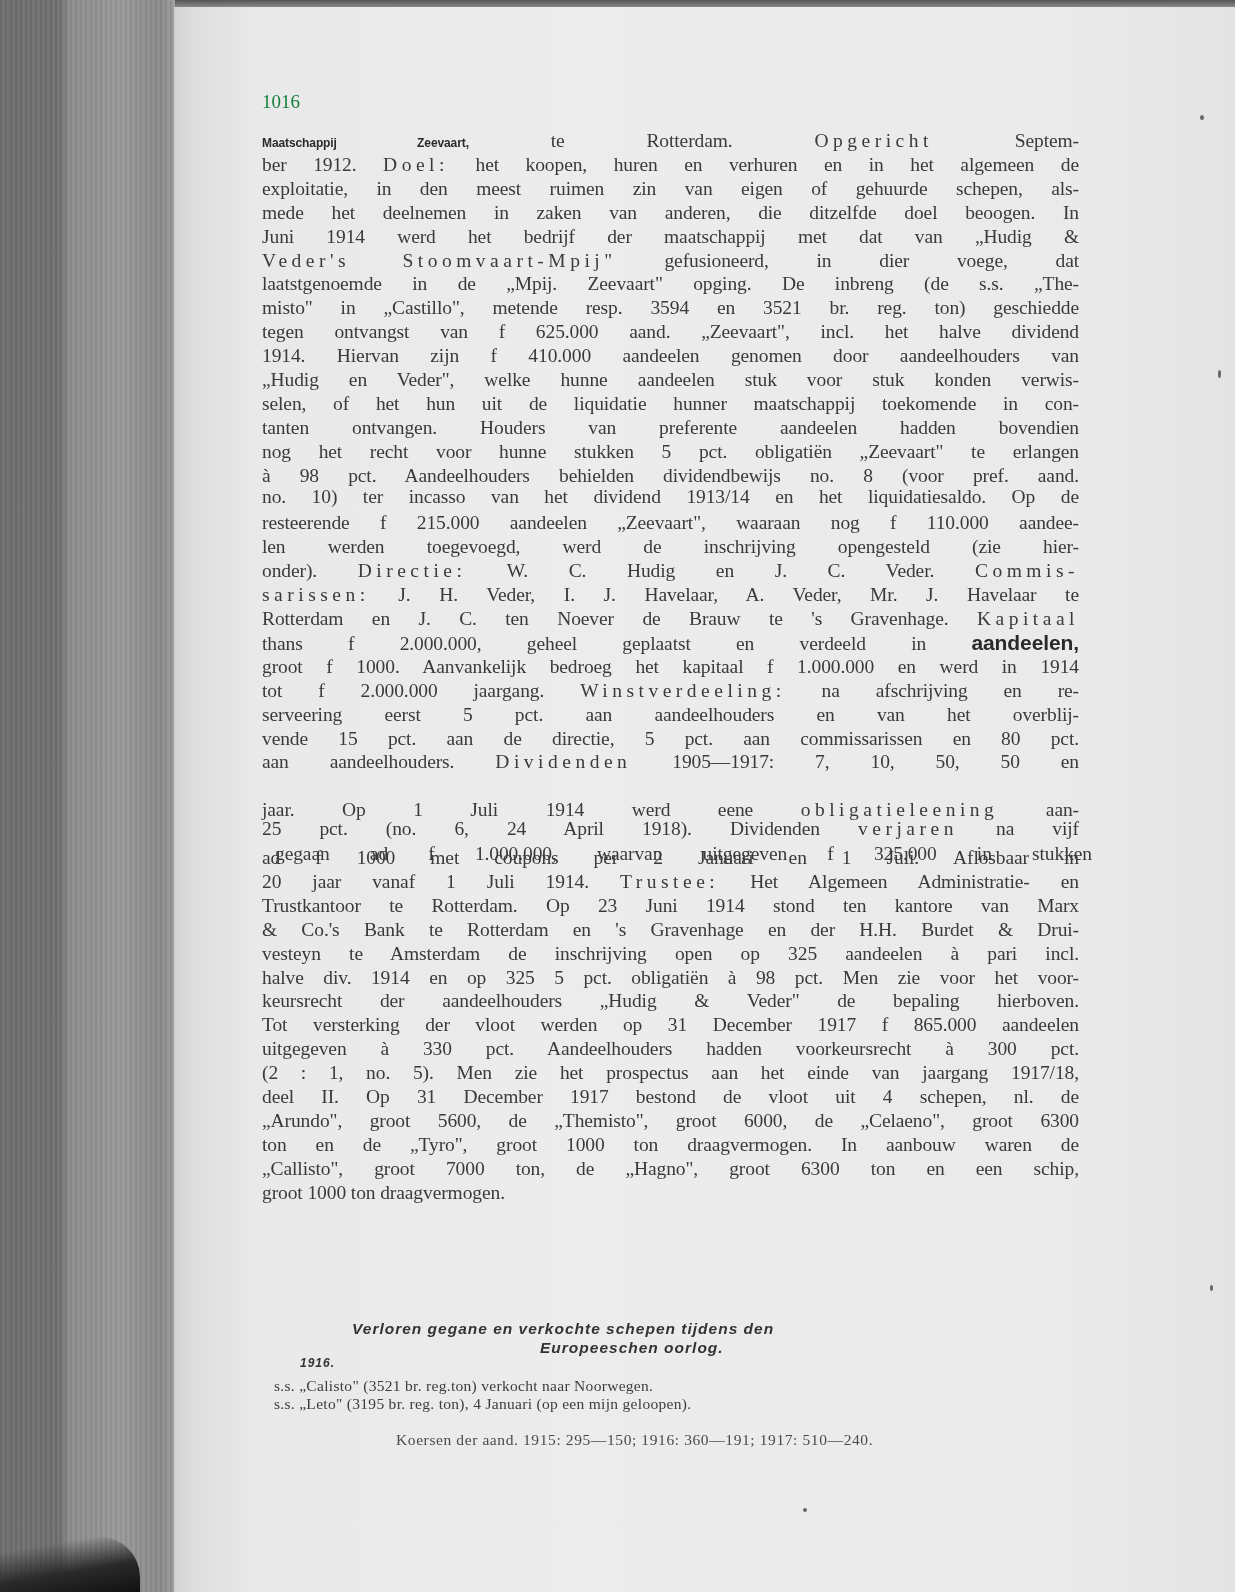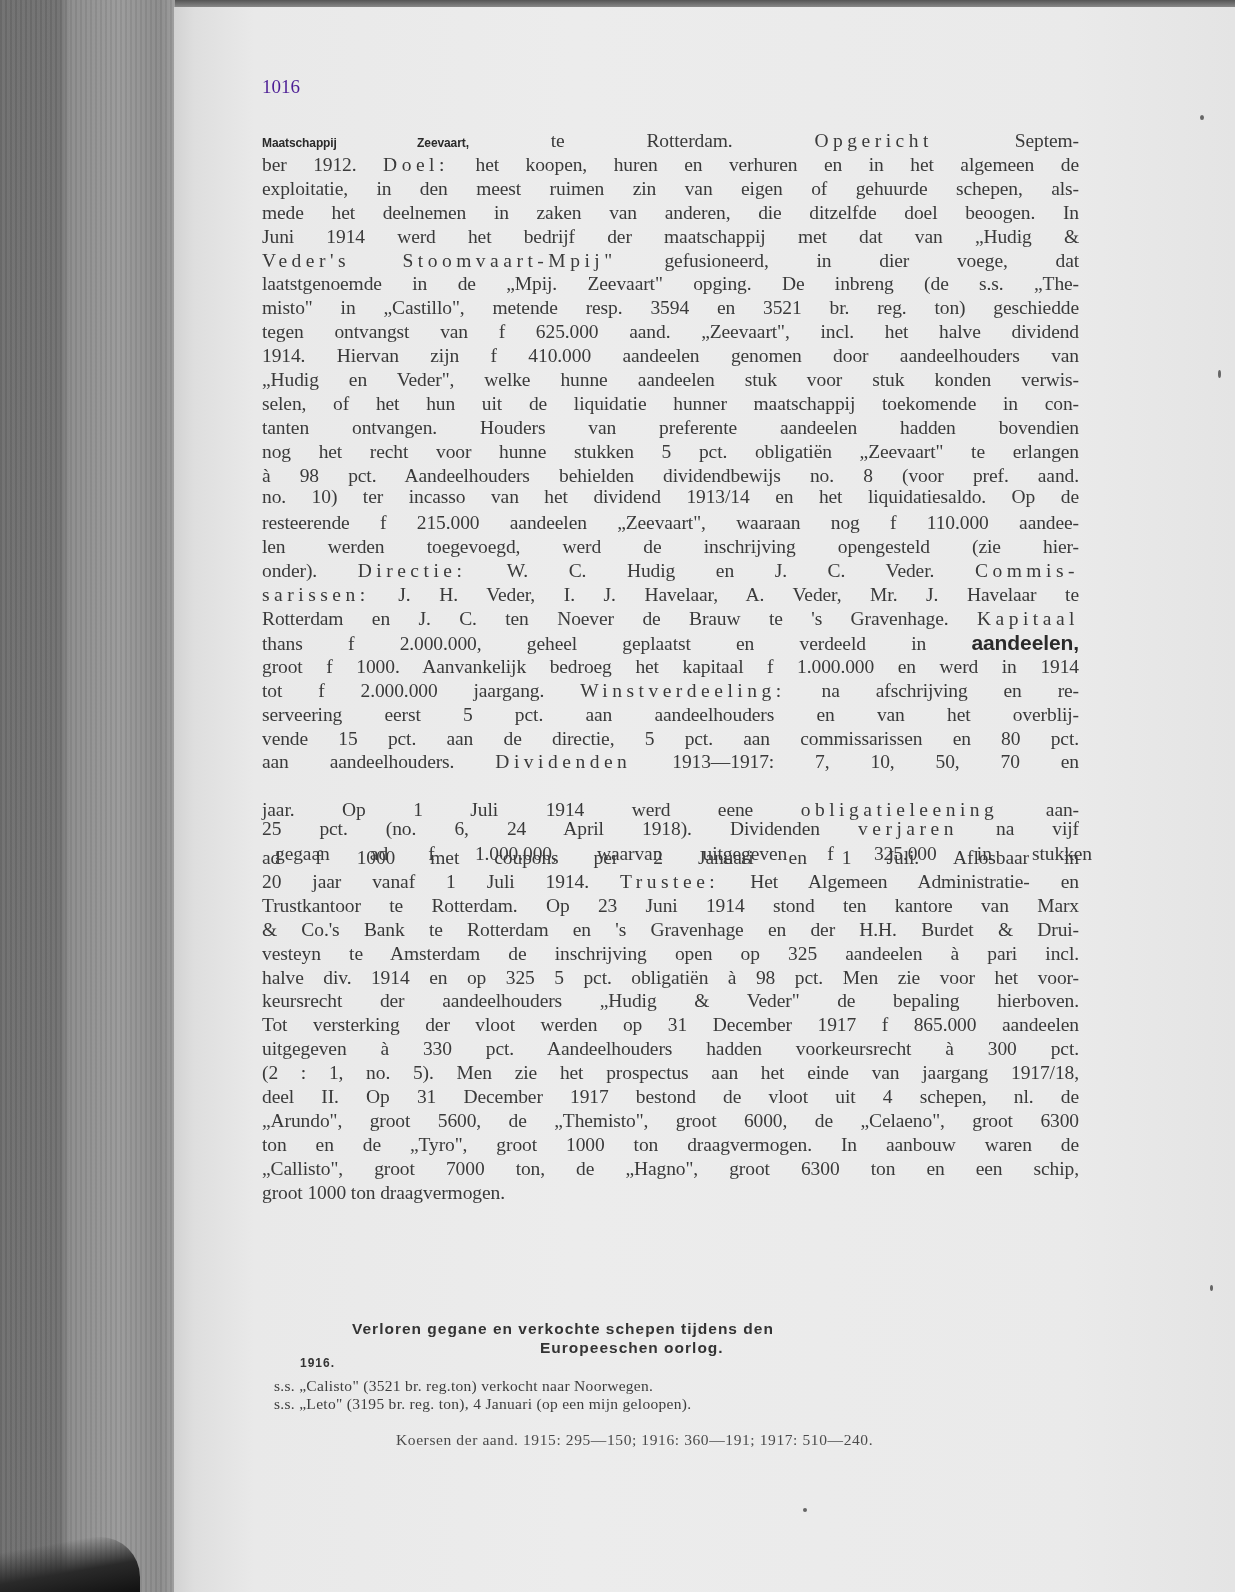--- a/index.html
+++ b/index.html
@@ -61,42 +61,43 @@
     }
     .line.last { text-align-last: left; }
     .sp { letter-spacing: 4.5px; }
     .bold-sans {
       font-family: "Liberation Sans", "DejaVu Sans", sans-serif;
       font-weight: bold;
       color: #2a2a2a;
     }
     .header-num {
       position: absolute;
-      left: 262px; top: 76px;
+      left: 262px; top: 91px;
       font-family: "Liberation Serif", serif;
       font-size: 19px;
-      color: #4c1d95;
+      color: #15803d;
     }
     .header-title {
       position: absolute;
       left: 455px; top: 80px;
       font-family: "Liberation Serif", serif;
       font-style: italic;
       font-size: 20px;
       letter-spacing: 1.5px;
       color: #444;
     }
     .subhead {
       position: absolute;
       font-family: "Liberation Sans", "DejaVu Sans", sans-serif;
       font-weight: bold;
       font-size: 15.5px;
       color: #333;
       letter-spacing: 1px;
       white-space: nowrap;
+      font-style: italic;
     }
     .small-line {
       position: absolute;
       left: 274px;
       font-family: "Liberation Serif", serif;
       font-size: 15.5px;
       color: #3c3c3c;
       white-space: nowrap;
       letter-spacing: 0.3px;
     }
@@ -143,21 +144,21 @@
       <div class="line" style="top: 512.4px;"><span>resteerende f 215.000 aandeelen „Zeevaart", waaraan nog f 110.000 aandee-</span></div>
       <div class="line" style="top: 536.3px;"><span>len werden toegevoegd, werd de inschrijving opengesteld (zie hier-</span></div>
       <div class="line" style="top: 560.2px;"><span>onder). </span><span class="sp">Directie:</span><span> W. C. Hudig en J. C. Veder. </span><span class="sp">Commis-</span></div>
       <div class="line" style="top: 584.1px;"><span class="sp">sarissen:</span><span> J. H. Veder, I. J. Havelaar, A. Veder, Mr. J. Havelaar te</span></div>
       <div class="line" style="top: 608px;"><span>Rotterdam en J. C. ten Noever de Brauw te 's Gravenhage. </span><span class="sp">Kapitaal</span></div>
       <div class="line" style="top: 631.9px;"><span>thans f 2.000.000, geheel geplaatst en verdeeld in </span><span class="bold-sans" style="font-size: 21px;">aandeelen,</span></div>
       <div class="line" style="top: 655.8px;"><span>groot f 1000. Aanvankelijk bedroeg het kapitaal f 1.000.000 en werd in 1914</span></div>
       <div class="line" style="top: 679.7px;"><span>tot f 2.000.000 jaargang. </span><span class="sp">Winstverdeeling:</span><span> na afschrijving en re-</span></div>
       <div class="line" style="top: 703.6px;"><span>serveering eerst 5 pct. aan aandeelhouders en van het overblij-</span></div>
       <div class="line" style="top: 727.5px;"><span>vende 15 pct. aan de directie, 5 pct. aan commissarissen en 80 pct.</span></div>
-      <div class="line" style="top: 751.4px;"><span>aan aandeelhouders. </span><span class="sp">Dividenden</span><span> 1913—1917: 7, 10, 50, 70 en</span></div>
+      <div class="line" style="top: 751.4px;"><span>aan aandeelhouders. </span><span class="sp">Dividenden</span><span> 1905—1917: 7, 10, 50, 50 en</span></div>
       <div class="line" style="top: 775.3px; margin-top: 43px;"><span>25 pct. (no. 6, 24 April 1918). Dividenden </span><span class="sp">verjaren</span><span> na vijf</span></div>
       <div class="line" style="top: 799.2px;"><span>jaar. Op 1 Juli 1914 werd eene </span><span class="sp">obligatieleening</span><span> aan-</span></div>
       <div class="line" style="top: 843px; margin-left: 13px;"><span>gegaan ad f 1.000.000, waarvan uitgegeven f 325.000 in stukken</span></div>
       <div class="line" style="top: 847px;"><span>ad f 1000 met coupons per 2 Januari en 1 Juli. Aflosbaar in</span></div>
       <div class="line" style="top: 870.9px;"><span>20 jaar vanaf 1 Juli 1914. </span><span class="sp">Trustee:</span><span> Het Algemeen Administratie- en</span></div>
       <div class="line" style="top: 894.8px;"><span>Trustkantoor te Rotterdam. Op 23 Juni 1914 stond ten kantore van Marx</span></div>
       <div class="line" style="top: 918.7px;"><span>&amp; Co.'s Bank te Rotterdam en 's Gravenhage en der H.H. Burdet &amp; Drui-</span></div>
       <div class="line" style="top: 942.6px;"><span>vesteyn te Amsterdam de inschrijving open op 325 aandeelen à pari incl.</span></div>
       <div class="line" style="top: 966.5px;"><span>halve div. 1914 en op 325 5 pct. obligatiën à 98 pct. Men zie voor het voor-</span></div>
       <div class="line" style="top: 990.4px;"><span>keursrecht der aandeelhouders „Hudig &amp; Veder" de bepaling hierboven.</span></div>

